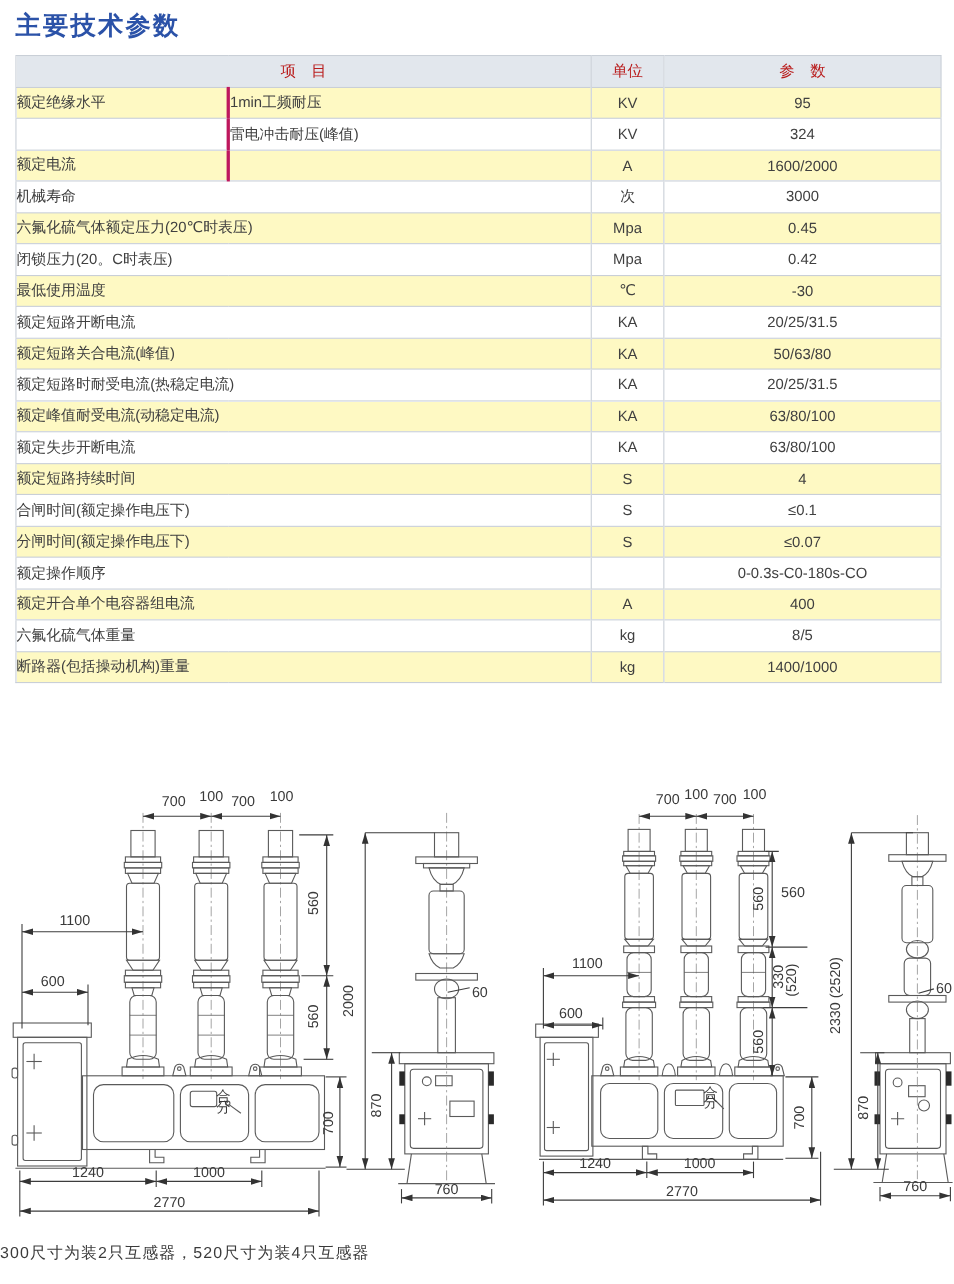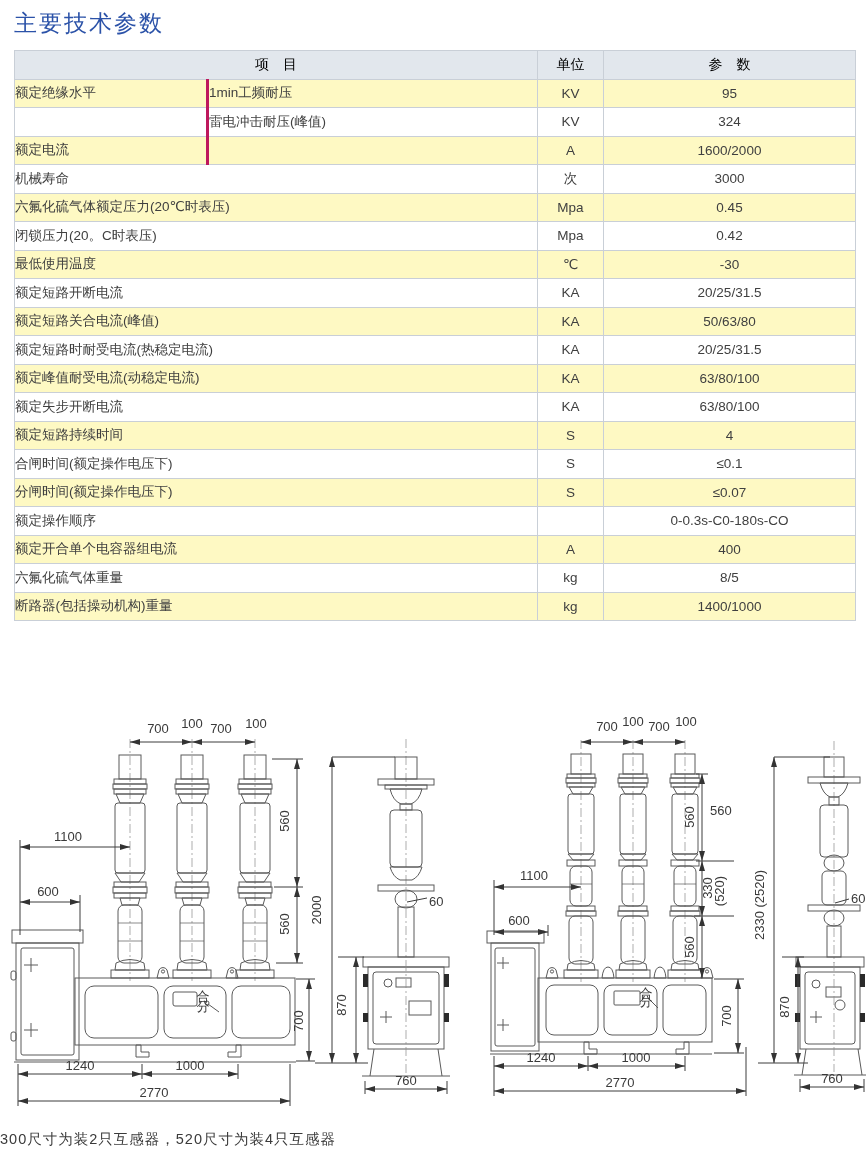--- a/index.html
+++ b/index.html
@@ -1,30 +1,30 @@
 <!DOCTYPE html>
 <html><head>
 <meta charset="utf-8">
 <style>
   html,body { margin:0; padding:0; background:#ffffff; }
   body { width:867px; height:1167px; font-family:"Liberation Sans","DejaVu Sans",sans-serif; }
   .page { position:relative; width:867px; height:1167px; background:#fff; overflow:hidden; }
 
-  .sec-title { position:absolute; left:14px; margin:0; font-size:23px; font-weight:normal;
+  .sec-title { position:absolute; left:14px; margin:0; font-size:23px; font-weight:bold;
                color:#2b52a8; letter-spacing:2px; }
   #title1 { top:8px; }
   #title2 { top:648px; }
 
   table.params { position:absolute; left:14px; top:50px; width:841px;
                  border-collapse:collapse; table-layout:fixed;
                  font-size:13.5px; color:#404040; border:1px solid #c9cfd7; }
   table.params th, table.params td { border-top:1px solid #c9cfd7; height:27.5px; padding:0;
                  font-weight:normal; white-space:nowrap; overflow:hidden; }
   table.params thead tr { background:#e2e7ed; }
-  table.params th { font-size:14px; color:#000000; text-align:center; }
+  table.params th { font-size:14px; color:#b91c1c; text-align:center; }
   tr.alt { background:#fef9c3; }
   .c-item { padding-left:36px; text-align:left; }
   .c-sub  { padding-left:14px; text-align:left; border-left:3px solid #be185d; }
   .c-unit { text-align:center; border-left:1px solid #c9cfd7; }
   .c-val  { text-align:center; border-left:1px solid #c9cfd7; }
 
   .diagrams { position:absolute; left:0; top:695px; width:867px; height:430px; }
   .diagrams svg { position:absolute; top:0; }
   svg { overflow:visible; }
   svg text { font-family:"Liberation Sans","DejaVu Sans",sans-serif; fill:#3a3a3a; font-size:13px; }

